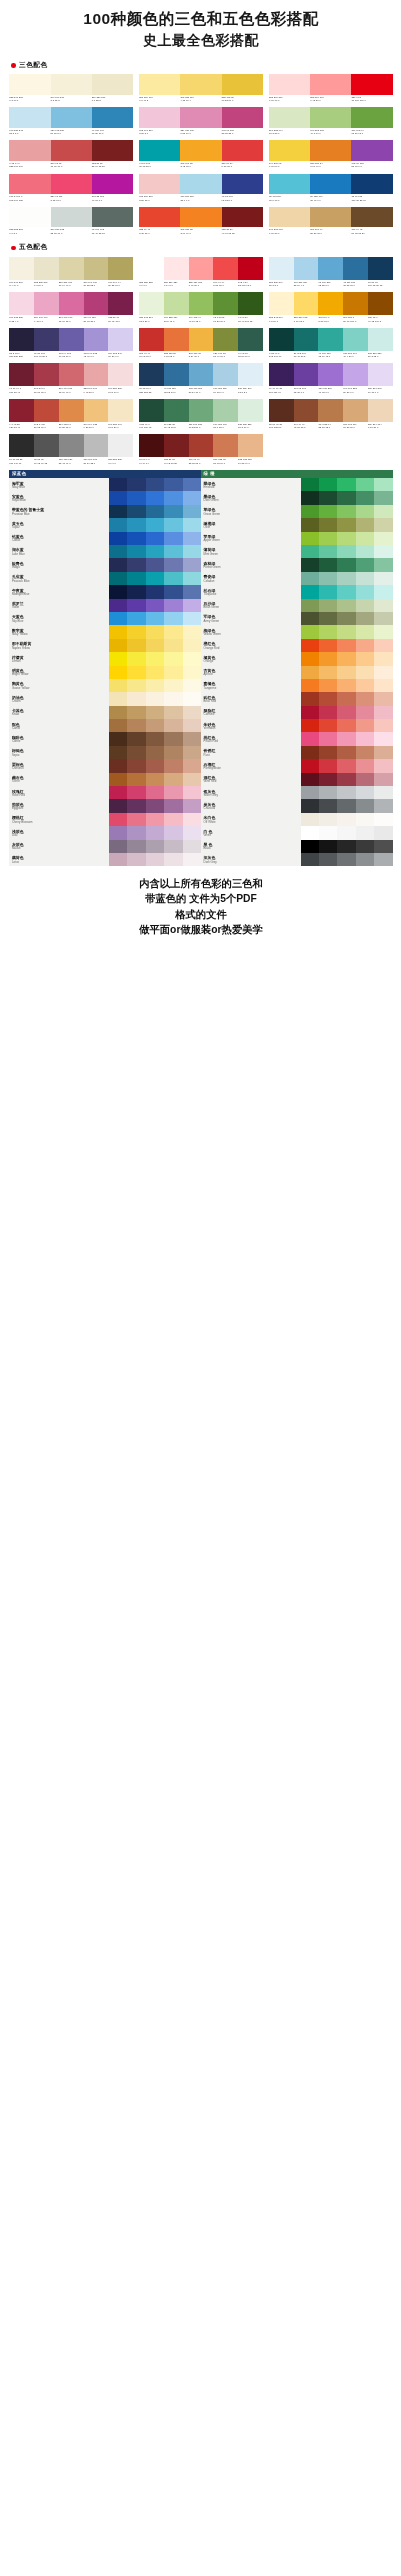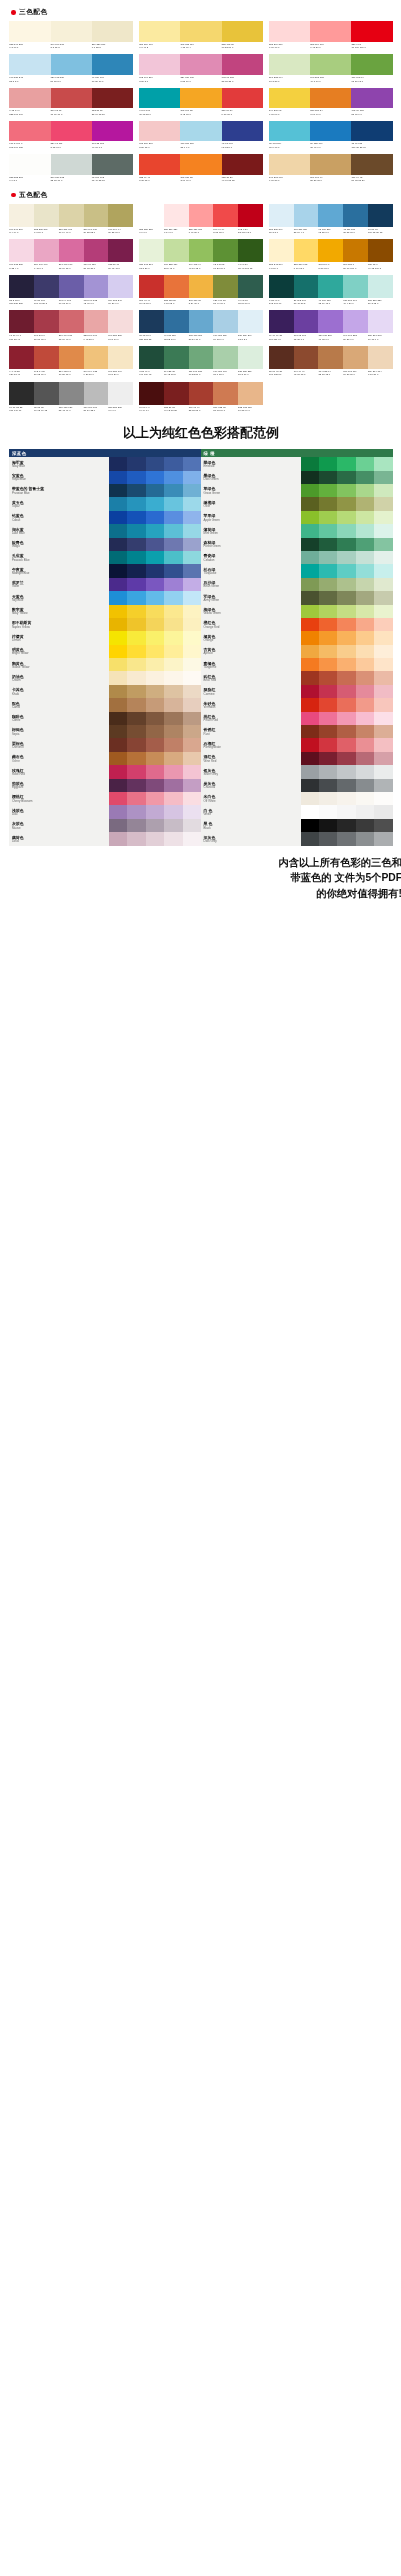--- a/index.html
+++ b/index.html
@@ -91,30 +91,34 @@
     width: 52%; padding: 1px 0 0 2.6px; color: #111;
     background: #f2f2f0; display: flex; flex-direction: column; justify-content: center;
   }
   .nlabel .cn { font-size: 3.9px; font-weight: bold; line-height: 1.1; }
   .nlabel .en { font-size: 2.9px; color: #666; line-height: 1.1; }
   .nchips { width: 48%; display: flex; }
   .nchip { flex: 1; }
 
   
   .footer {
-    margin: 9.3px 0 13.4px; text-align: right;
+    margin: 9.3px 0 13.4px; text-align: center;
     font-size: 10.3px; font-weight: bold; color: #111; line-height: 1.5;
   }
   .footer .l { display: block; }
 </style>
 </head>
 <body>
 
 <div class="page">
 
+  <div class="title-block">
+    <div class="title-main">100种颜色的三色和五色色彩搭配</div>
+    <div class="title-sub">史上最全色彩搭配</div>
+  </div>
 
 
   <div class="sec-head">
     <span class="sec-dot"></span>
     <span class="sec-title">三色配色</span>
   </div>
   <div class="grid" id="grid3">
       <div class="row3">
         <div class="combo">
           <div class="swatches">
@@ -725,21 +729,20 @@
 10-35-46-0</div>
           </div>
         </div>
         <div class="combo">
           <div class="swatches tall"></div>
           <div class="codes"></div>
         </div>
       </div>
     </div>
 
-  <div class="caption-red">以上为纯红色色彩搭配范例</div>
 
   <div class="names-wrap">
     <div class="names-col" id="names-left">
         <div class="names-head" style="background: rgb(26, 58, 107);">深蓝色</div>
         <div class="nrow">
           <div class="nlabel">
             <div class="cn">海军蓝</div>
             <div class="en">Navy Blue</div>
           </div>
           <div class="nchips">
@@ -1494,17 +1497,18 @@
             <div class="nchip" style="background: rgb(139, 143, 145);"></div>
             <div class="nchip" style="background: rgb(170, 173, 175);"></div>
           </div>
         </div>
       </div>
   </div>
 
   <div class="footer">
     <span class="l">内含以上所有色彩的三色和</span>
     <span class="l">带蓝色的 文件为5个PDF</span>
-    <span class="l">的你绝对值得拥有!</span>
+    <span class="l">格式的文件</span>
+    <span class="l">做平面or做服装or热爱美学</span>
   </div>
 
 </div>
 
 
 </body></html>

